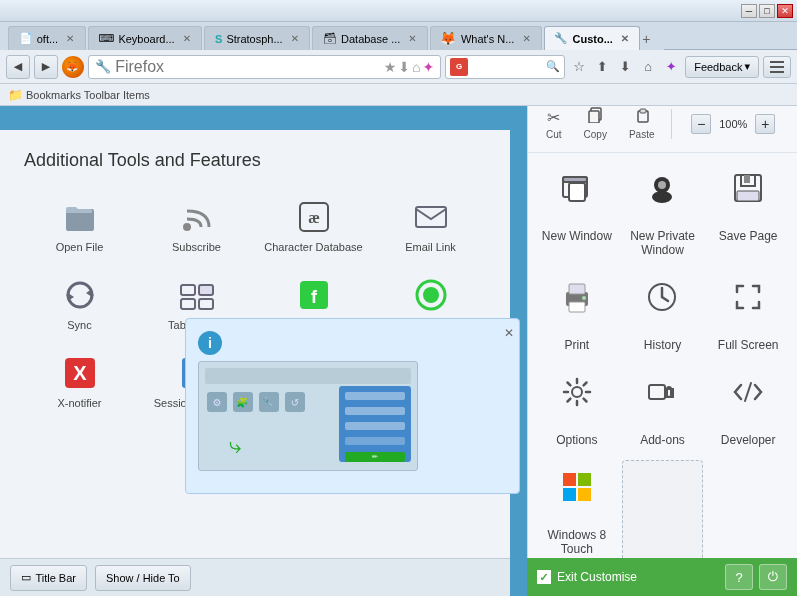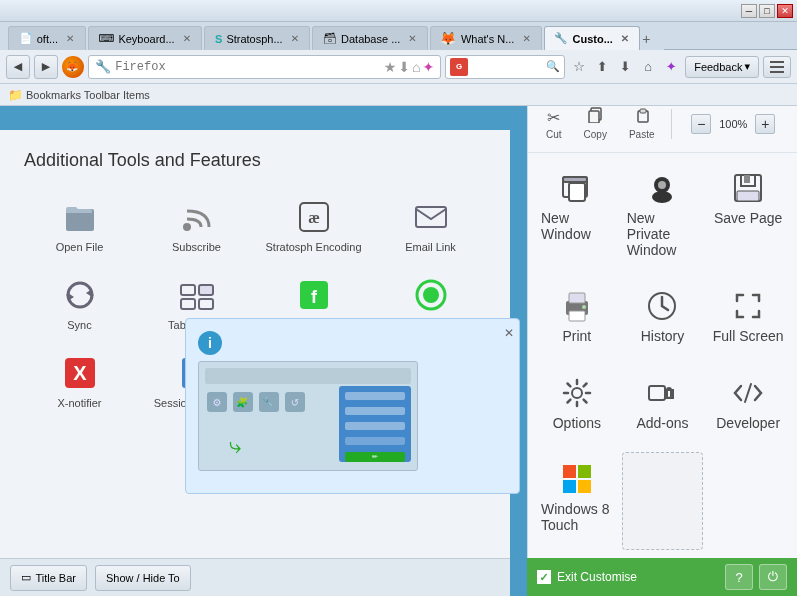--- a/index.html
+++ b/index.html
@@ -113,22 +113,21 @@
       padding: 0 6px;
       display: flex;
       align-items: center;
       font-size: 12px;
       color: #333;
     }
     .address-input {
       border: none;
       outline: none;
       flex: 1;
-      font-size: 12px;
-      font-family: Liberation Mono, monospace;
+      font-size: 16px;
     }
     .search-bar {
       width: 120px;
       height: 24px;
       border: 1px solid #b0bcc8;
       border-radius: 3px;
       background: white;
       display: flex;
       align-items: center;
       padding: 0 4px;
@@ -357,22 +356,24 @@
     .panel-item-icon {
       width: 36px;
       height: 36px;
       display: flex;
       align-items: center;
       justify-content: center;
       font-size: 22px;
       color: #555;
     }
     .panel-item-label {
-      font-size: 14px;
+      font-size: 12px;
       color: #444;
+      text-align: center;
+      margin-top: 19px;
     }
     .empty-slot {
       border: 1px dashed #b0bcc8 !important;
       background: rgba(0,0,0,0.02);
     }
 
     
     .bottom-bar {
       position: absolute;
       bottom: 0;
@@ -608,21 +609,21 @@
         <span class="tool-label">Subscribe</span>
       </div>
 
       <div class="tool-item">
         <div class="tool-icon">
           <svg width="36" height="36" viewBox="0 0 36 36">
             <rect x="4" y="4" width="28" height="28" rx="4" fill="none" stroke="#555" stroke-width="2"></rect>
             <text x="18" y="24" text-anchor="middle" font-size="16" fill="#555" font-family="serif" font-weight="bold">æ</text>
           </svg>
         </div>
-        <span class="tool-label">Stratosph Encoding</span>
+        <span class="tool-label">Character Database</span>
       </div>
 
       <div class="tool-item">
         <div class="tool-icon">
           <svg width="36" height="36" viewBox="0 0 36 36">
             <rect x="3" y="8" width="30" height="20" rx="2" fill="none" stroke="#667" stroke-width="2"></rect>
             <path d="M3 10 L18 20 L33 10" stroke="#667" stroke-width="2" fill="none"></path>
           </svg>
         </div>
         <span class="tool-label">Email Link</span>

